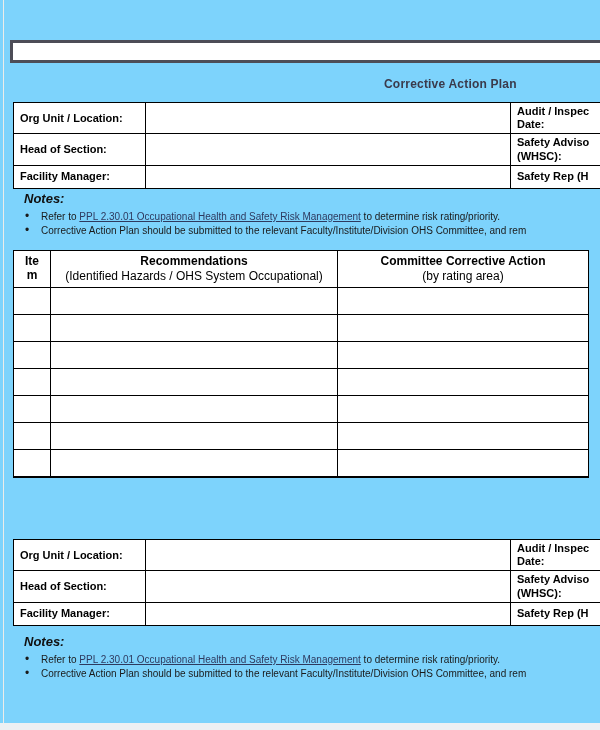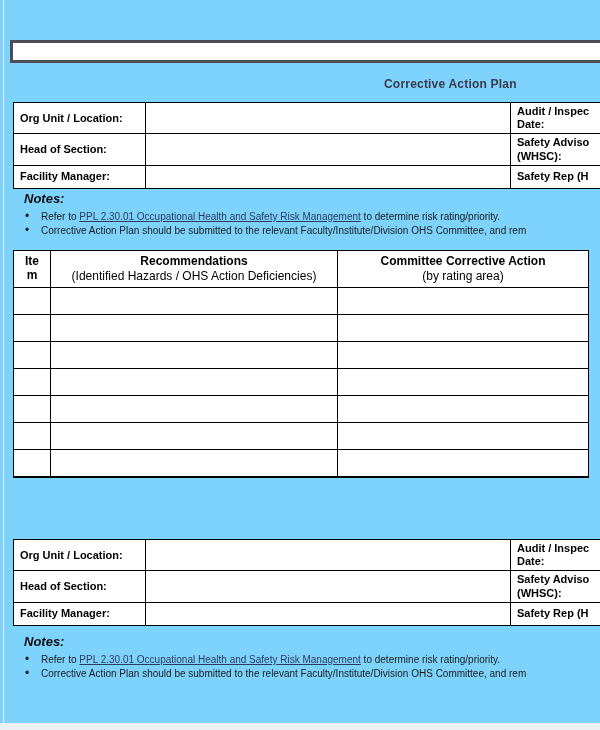--- a/index.html
+++ b/index.html
@@ -131,21 +131,21 @@
         <col style="width:287px">
         <col style="width:251px">
       </colgroup>
     <tbody>
         <tr>
       <th>
         <div class="item-head">Item</div>
       </th>
       <th>
         <span class="hd-title">Recommendations</span>
-        <span class="hd-sub">(Identified Hazards / OHS Action Deficiencies)</span>
+        <span class="hd-sub">(Identified Hazards / OHS System Occupational)</span>
       </th>
       <th>
         <span class="hd-title">Committee Corrective Action</span>
         <span class="hd-sub">(by rating area)</span>
       </th>
     </tr>
     <tr>
           <td></td>
           <td></td>
           <td></td>

